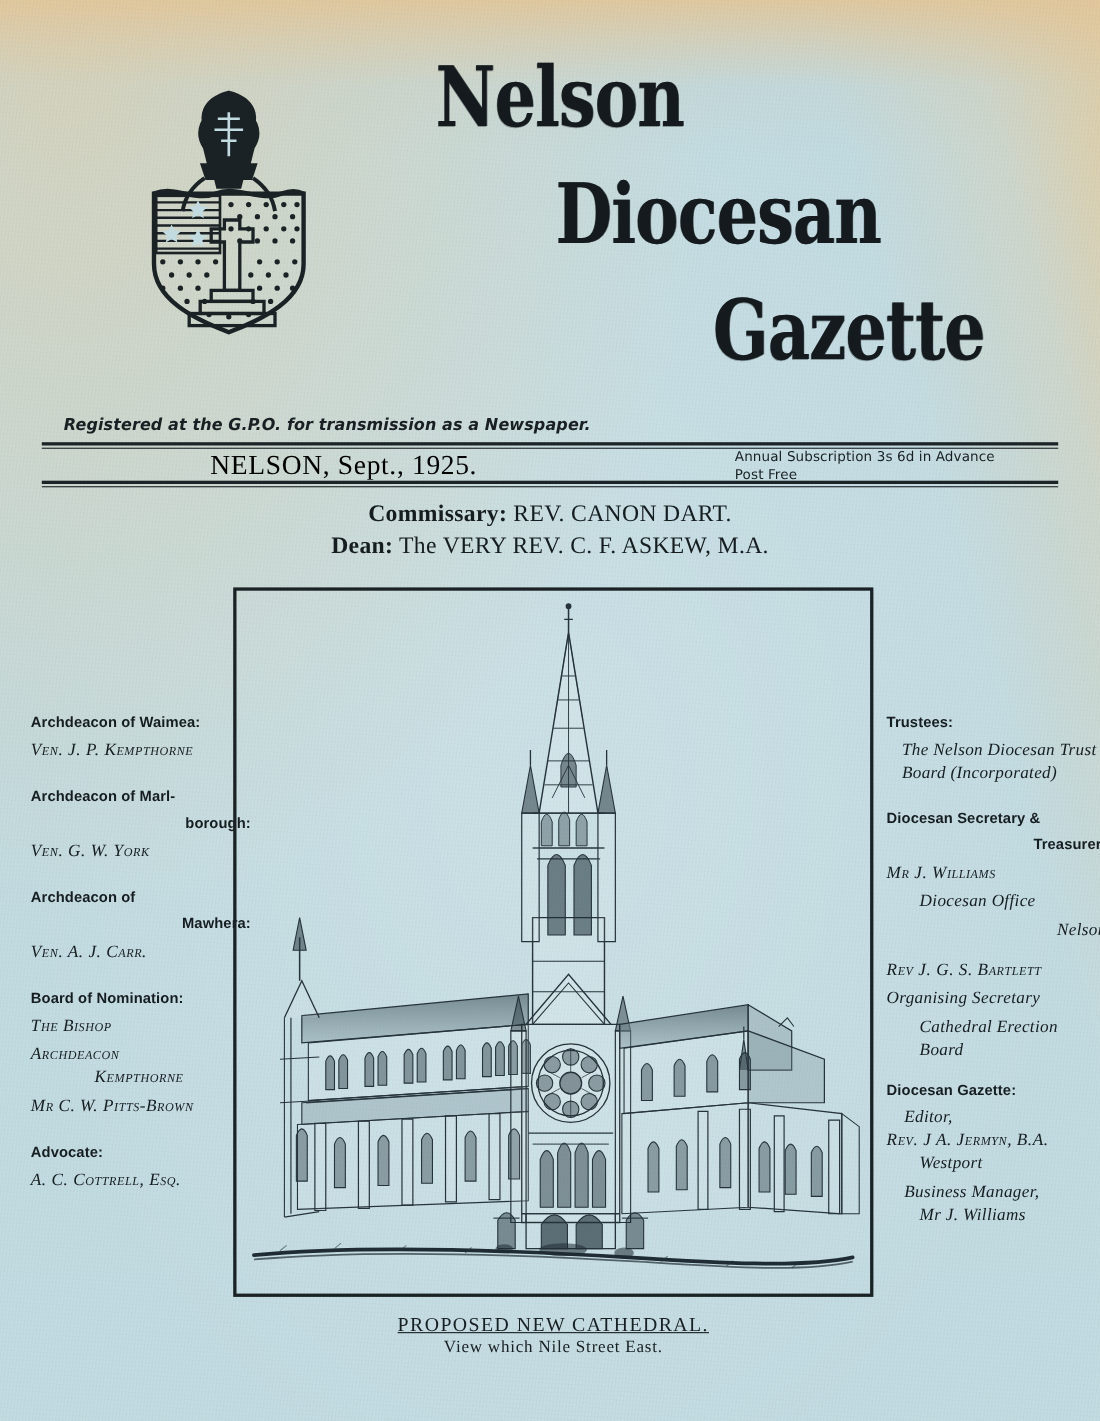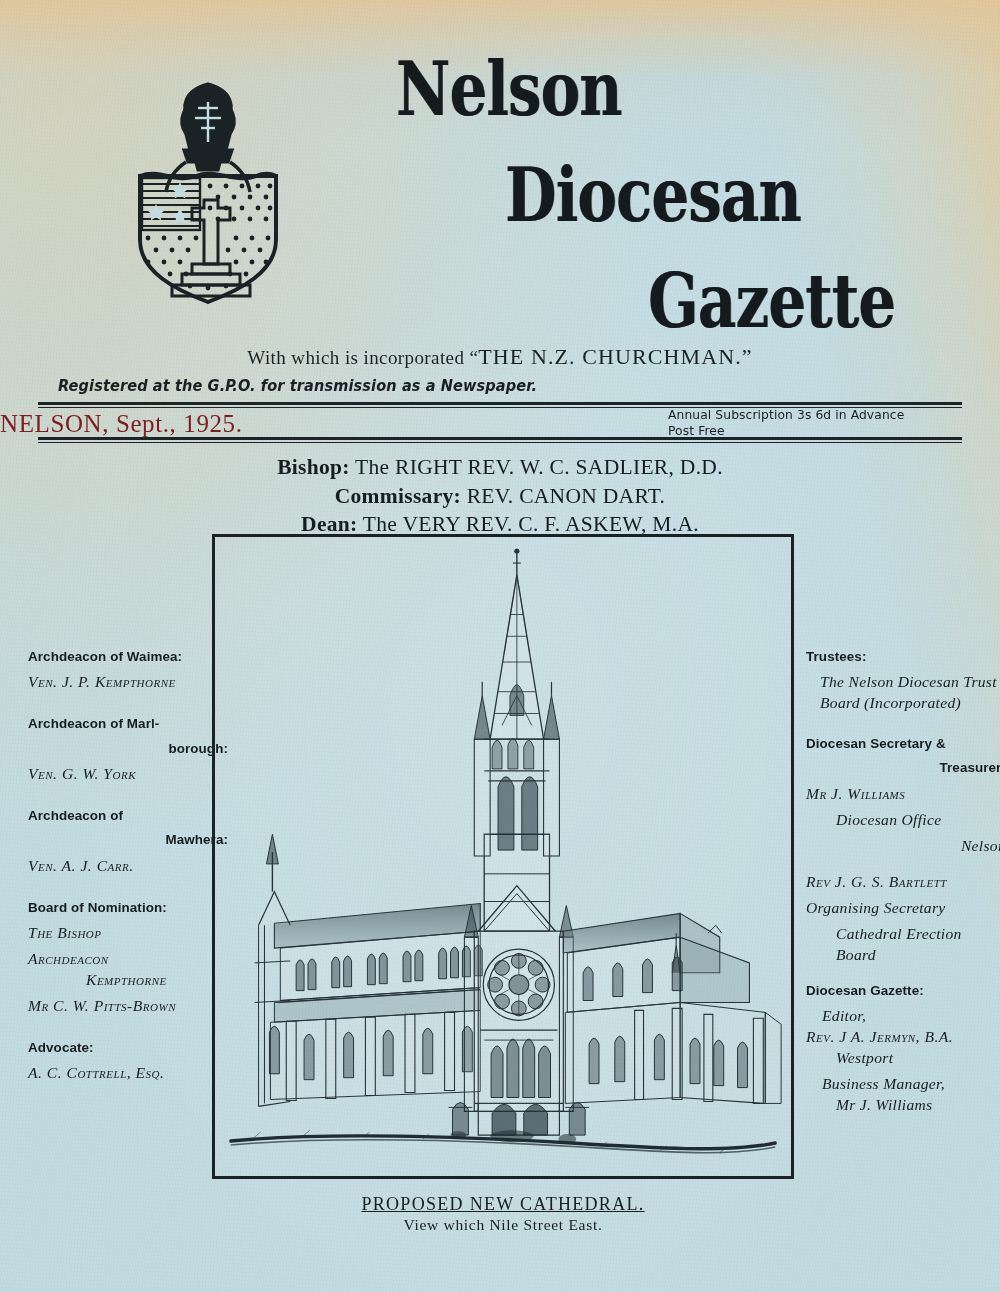--- a/index.html
+++ b/index.html
@@ -70,21 +70,21 @@
   .rule-pair{ position:absolute; left:38px; width:924px; }
   .rule-pair .thick{ height:3px; background:#1d2427; }
   .rule-pair .gap{ height:2px; }
   .rule-pair .thin{ height:1.4px; background:#1d2427; }
   #rules-top{ top:402px; }
   #rules-bottom{ top:437px; }
 
   
   #date-line{
     position:absolute; left:0; width:625px; top:410px;
-    text-align:left; font-size:25px; letter-spacing:.6px; color:#7f1d1d;
+    text-align:center; font-size:25px; letter-spacing:.6px; color:#000000;
   }
   #subscription-block{
     position:absolute; left:668px; top:408px; width:300px;
     font-family:"DejaVu Sans", sans-serif;
     font-weight:400; font-size:12.3px; line-height:1.28; letter-spacing:.1px;
     color:#181f22;
   }
 
   
   #clergy-block{
@@ -240,23 +240,20 @@
           <rect x="54" y="227" width="78" height="11"></rect>
         </g>
       </g>
     </svg>
   </div>
 
   <div class="masthead-word" id="mh-1">Nelson</div>
   <div class="masthead-word" id="mh-2">Diocesan</div>
   <div class="masthead-word" id="mh-3">Gazette</div>
 
-  <div id="incorporated-line">
-    <span class="small-part">With which is incorporated “</span><span class="caps-part">THE N.Z. CHURCHMAN.</span><span class="caps-part">”</span>
-  </div>
 
   <div id="registered-line">Registered at the G.P.O. for transmission as a Newspaper.</div>
 
   <div class="rule-pair" id="rules-top">
     <div class="thick"></div>
     <div class="gap"></div>
     <div class="thin"></div>
   </div>
 
   <div id="date-line">NELSON, Sept., 1925.</div>
@@ -266,23 +263,20 @@
     <div>Post Free</div>
   </div>
 
   <div class="rule-pair" id="rules-bottom">
     <div class="thick"></div>
     <div class="gap"></div>
     <div class="thin"></div>
   </div>
 
   <div id="clergy-block">
-    <div>
-      <span class="role">Bishop:</span><span> The RIGHT REV. W. C. SADLIER, D.D.</span>
-    </div>
     <div>
       <span class="role">Commissary:</span><span> REV. CANON DART.</span>
     </div>
     <div>
       <span class="role">Dean:</span><span> The VERY REV. C. F. ASKEW, M.A.</span>
     </div>
   </div>
 
   <div class="side-col" id="left-col">
 

